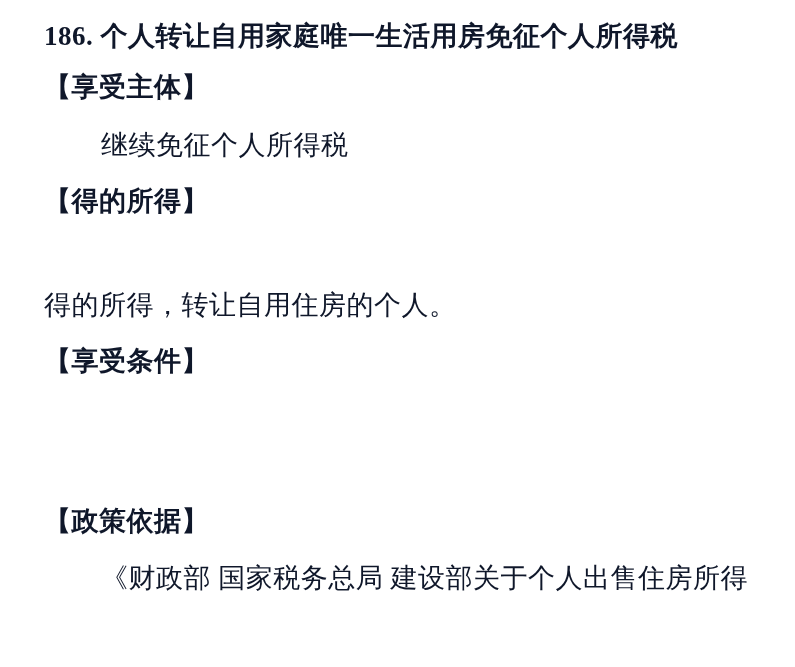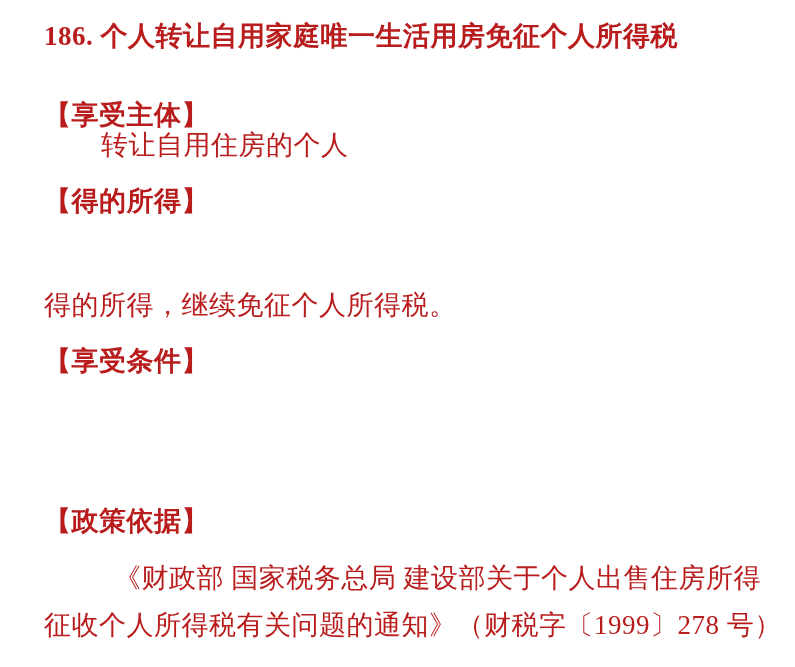--- a/index.html
+++ b/index.html
@@ -5,21 +5,21 @@
   html, body {
     margin: 0;
     padding: 0;
     background: #ffffff;
   }
   .page {
     position: relative;
     width: 795px;
     height: 667px;
     background: #ffffff;
-    color: #b91c1c;
+    color: #0f172a;
     font-family: "Liberation Serif", "DejaVu Serif", serif;
     overflow: hidden;
   }
   .l {
     position: absolute;
     left: 44px;
     font-size: 27px;
     line-height: 34px;
     white-space: pre;
     letter-spacing: 0.5px;
@@ -28,32 +28,31 @@
   .b { font-weight: bold; }
   .title { letter-spacing: 0.5px; }
 </style>
 </head>
 <body>
 
 <div class="page">
 
   <div class="l b title" style="top:19px;">186. 个人转让自用家庭唯一生活用房免征个人所得税</div>
 
-  <div class="l b" style="top:70px;margin-top:28px;">【享受主体】</div>
+  <div class="l b" style="top:70px;">【享受主体】</div>
 
-  <div class="l ind" style="top:128px;">转让自用住房的个人</div>
+  <div class="l ind" style="top:128px;">继续免征个人所得税</div>
 
   <div class="l b" style="top:184px;">【得的所得】</div>
 
 
-  <div class="l" style="top:288px;">得的所得，继续免征个人所得税。</div>
+  <div class="l" style="top:288px;">得的所得，转让自用住房的个人。</div>
 
   <div class="l b" style="top:344px;">【享受条件】</div>
 
 
 
   <div class="l b" style="top:504px;">【政策依据】</div>
 
-  <div class="l ind" style="top:561px;margin-left:13px;">《财政部 国家税务总局 建设部关于个人出售住房所得</div>
+  <div class="l ind" style="top:561px;">《财政部 国家税务总局 建设部关于个人出售住房所得</div>
 
-  <div class="l" style="top:608px;">征收个人所得税有关问题的通知》（财税字〔1999〕278 号）</div>
 
 </div>
 
 </body></html>

